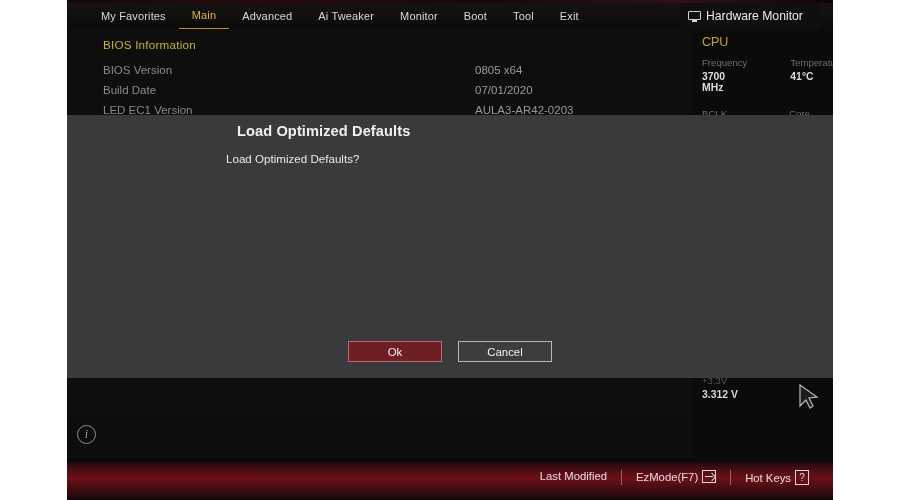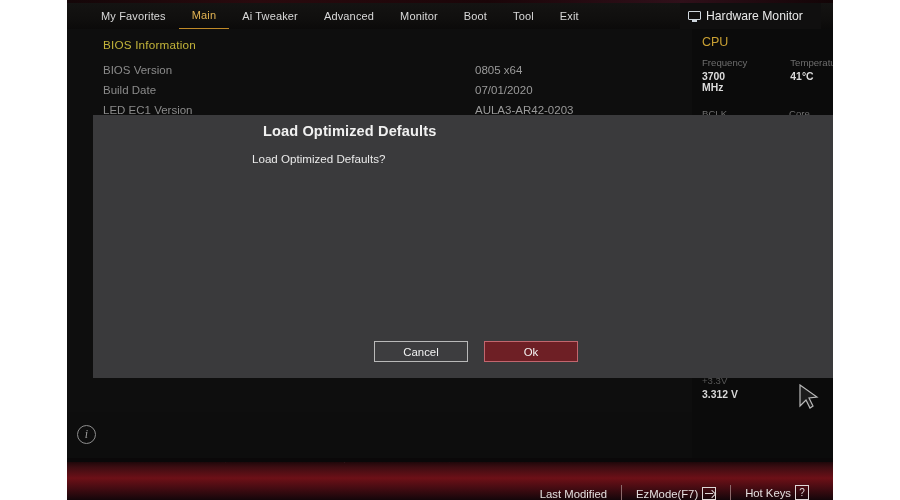--- a/index.html
+++ b/index.html
@@ -106,21 +106,20 @@
     color:#9e9e9e; font-size:12px; font-family:"Liberation Serif", serif;
     display:flex; align-items:center; justify-content:center;
     font-style:italic;
   }
 
   
   .modal{
     position:absolute; left:0; top:115px; width:766px; height:263px;
     background:#3a3a3c;
     z-index:40;
-    margin-left:26px;
   }
   .modal-title{
     position:absolute; left:170px; top:8px;
     color:#f0f0f0; font-size:14.6px; font-weight:bold; letter-spacing:.1px;
   }
   .modal-msg{
     position:absolute; left:159px; top:37px;
     color:#eaeaea; font-size:11.6px;
   }
   .modal-buttons{
@@ -149,21 +148,21 @@
       linear-gradient(105deg, rgba(255,255,255,.18) 0%, rgba(255,255,255,0) 1.1%) 62% 0/150px 100% no-repeat,
       linear-gradient(180deg,#080304 0%,#3d0d12 22%,#6d1017 48%,#3a0a10 78%,#14060a 100%);
     overflow:hidden;
   }
   .footer-top-line{
     position:absolute; left:0; top:0; width:100%; height:4px;
     background:#0a0809;
   }
   .footer-right{
     position:absolute; right:10px; top:0; height:42px;
-    display:flex; align-items:flex-end; gap:0px;
+    display:flex; align-items:flex-start; gap:0px;
     padding-top:12px;
   }
   .f-item{
     color:#e3dede; font-size:11.3px; padding:0 14px; white-space:nowrap;
     display:flex; align-items:center; gap:4px; cursor:pointer;
   }
   .f-sep{ width:1px; height:15px; background:#8c6a6c; }
   .arrow-box{
     width:14px; height:13px; border:1px solid #ded7d7; position:relative;
     display:inline-block;
@@ -186,22 +185,22 @@
 </head>
 <body>
 
 <div id="bios-root">
 
   <div class="top-strip"></div>
 
   <div class="menubar">
     <div class="menu-item">My Favorites</div>
     <div class="menu-item active">Main</div>
+    <div class="menu-item">Advanced</div>
     <div class="menu-item">Ai Tweaker</div>
-    <div class="menu-item">Advanced</div>
     <div class="menu-item">Monitor</div>
     <div class="menu-item">Boot</div>
     <div class="menu-item">Tool</div>
     <div class="menu-item">Exit</div>
   </div>
 
   <div class="hwmon-head">
     <span class="mon-icon">
       <span class="scr"></span>
         <span class="stand"></span>
@@ -267,22 +266,22 @@
 
   <div class="info-strip">
     <div class="info-circle">i</div>
   </div>
 
   <div class="modal">
     <div class="modal-title">Load Optimized Defaults</div>
     <div class="modal-msg">Load Optimized Defaults?</div>
 
     <div class="modal-buttons">
+      <div class="btn btn-ok">Ok</div>
       <div class="btn btn-cancel">Cancel</div>
-      <div class="btn btn-ok">Ok</div>
     </div>
   </div>
 
   <div class="footer">
     <div class="footer-top-line"></div>
     <div class="footer-right">
       <div class="f-item">
         <span>Last Modified</span>
       </div>
       <div class="f-sep"></div>

